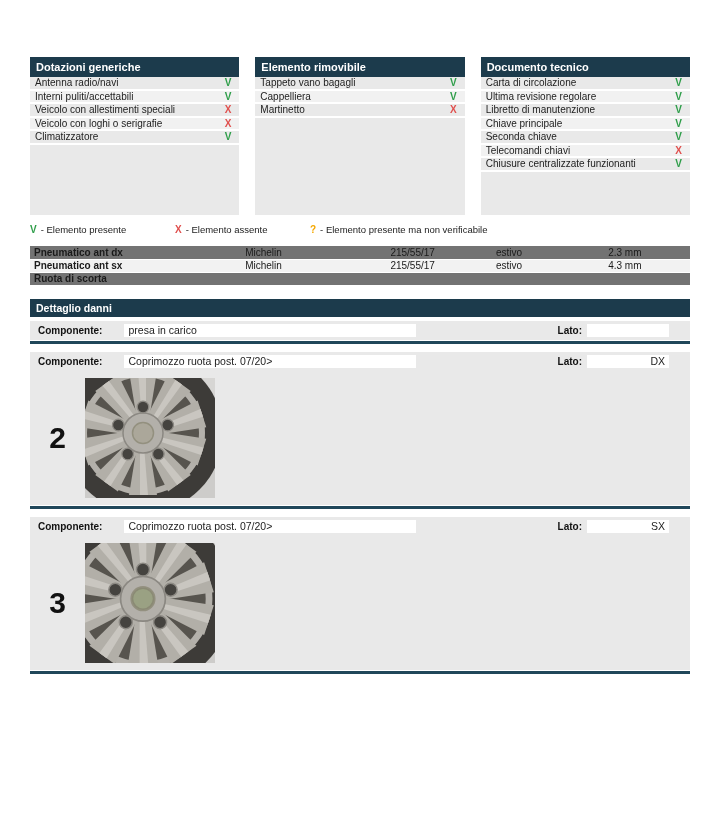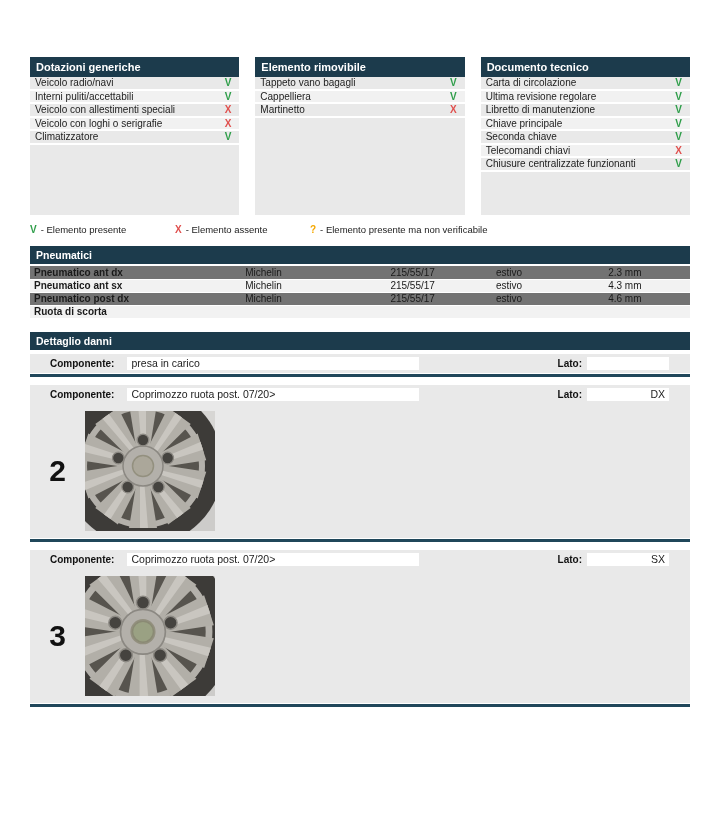--- a/index.html
+++ b/index.html
@@ -53,27 +53,27 @@
   .tyres tr:nth-child(even) td { background:#f2f2f2; }
   .tyres td.name { font-weight:bold; }
   
   .damages { margin-top:13px; }
   .damage-entry { margin-top:4px; }
   .damage-entry + .damage-entry { margin-top:8px; }
   .entry-head {
     background:#e9e9e9; height:19px;
     display:flex; align-items:center; font-size:10px;
   }
-  .entry-head .lab { font-weight:bold; padding-left:20px; color:#111; }
+  .entry-head .lab { font-weight:bold; padding-left:8px; color:#111; }
   .fld {
     background:#fff; height:13px; line-height:13px;
     font-size:10.5px; padding:0 4px; color:#222;
     white-space:nowrap; overflow:hidden;
   }
-  .comp-fld { width:292px; margin-left:13px; }
+  .comp-fld { width:292px; margin-left:22px; }
   .side-group { margin-left:auto; display:flex; align-items:center; }
   .side-fld { width:82px; margin-left:5px; margin-right:21px;text-align:right; }
   .entry-sep { height:3px; background:#20475a; margin-top:1px; }
   .entry-body { background:#e9e9e9; display:flex; padding:7px 0; }
   .dmg-num {
     width:55px; text-align:center; align-self:center;
     font-size:30px; font-weight:bold; color:#111;
   }
   .wheel-img { display:block; }
 </style>
@@ -118,21 +118,21 @@
 </svg>
 
 <div class="page">
 
   <div class="equip-grid">
 
     <section class="equip-col">
       <header class="bar">Dotazioni generiche</header>
       <ul>
         <li>
-            <span class="lbl">Veicolo radio/navi</span>
+            <span class="lbl">Antenna radio/navi</span>
             <span class="mark mk-v">V</span>
           </li>
         <li>
             <span class="lbl">Interni puliti/accettabili</span>
             <span class="mark mk-v">V</span>
           </li>
         <li>
             <span class="lbl">Veicolo con allestimenti speciali</span>
             <span class="mark mk-x">X</span>
           </li>
@@ -209,21 +209,20 @@
         <span class="mark mk-x">X</span>
         <span>- Elemento assente</span>
       </span>
     <span class="item">
         <span class="mark mk-q">?</span>
         <span>- Elemento presente ma non verificabile</span>
       </span>
   </div>
 
   <section class="tyres">
-    <header class="bar">Pneumatici</header>
     <table>
       <colgroup>
           <col style="width:32%">
           <col style="width:22%">
           <col style="width:16%">
           <col style="width:17%">
           <col style="width:13%">
         </colgroup>
       <tbody>
         <tr>
@@ -234,27 +233,20 @@
           <td>2.3 mm</td>
         </tr>
         <tr>
           <td class="name">Pneumatico ant sx</td>
           <td>Michelin</td>
           <td>215/55/17</td>
           <td>estivo</td>
           <td>4.3 mm</td>
         </tr>
         <tr>
-          <td class="name">Pneumatico post dx</td>
-          <td>Michelin</td>
-          <td>215/55/17</td>
-          <td>estivo</td>
-          <td>4.6 mm</td>
-        </tr>
-        <tr>
           <td class="name">Ruota di scorta</td>
           <td></td>
           <td></td>
           <td></td>
           <td></td>
         </tr>
       </tbody>
     </table>
   </section>
 

